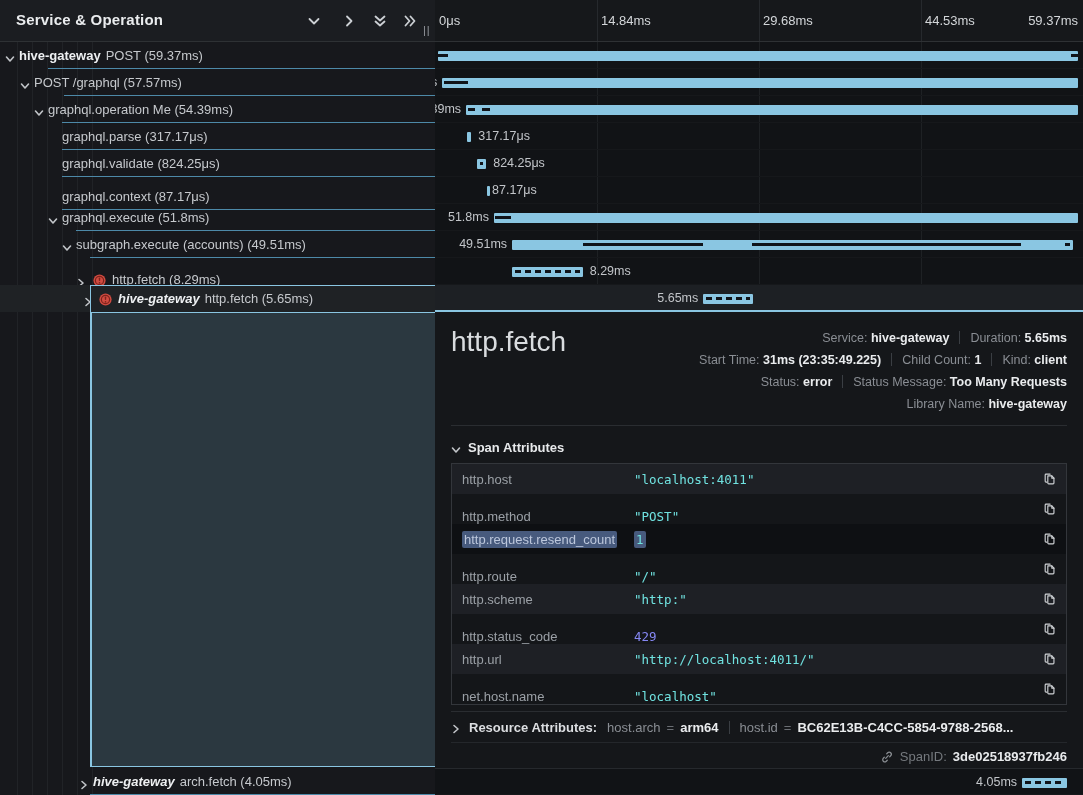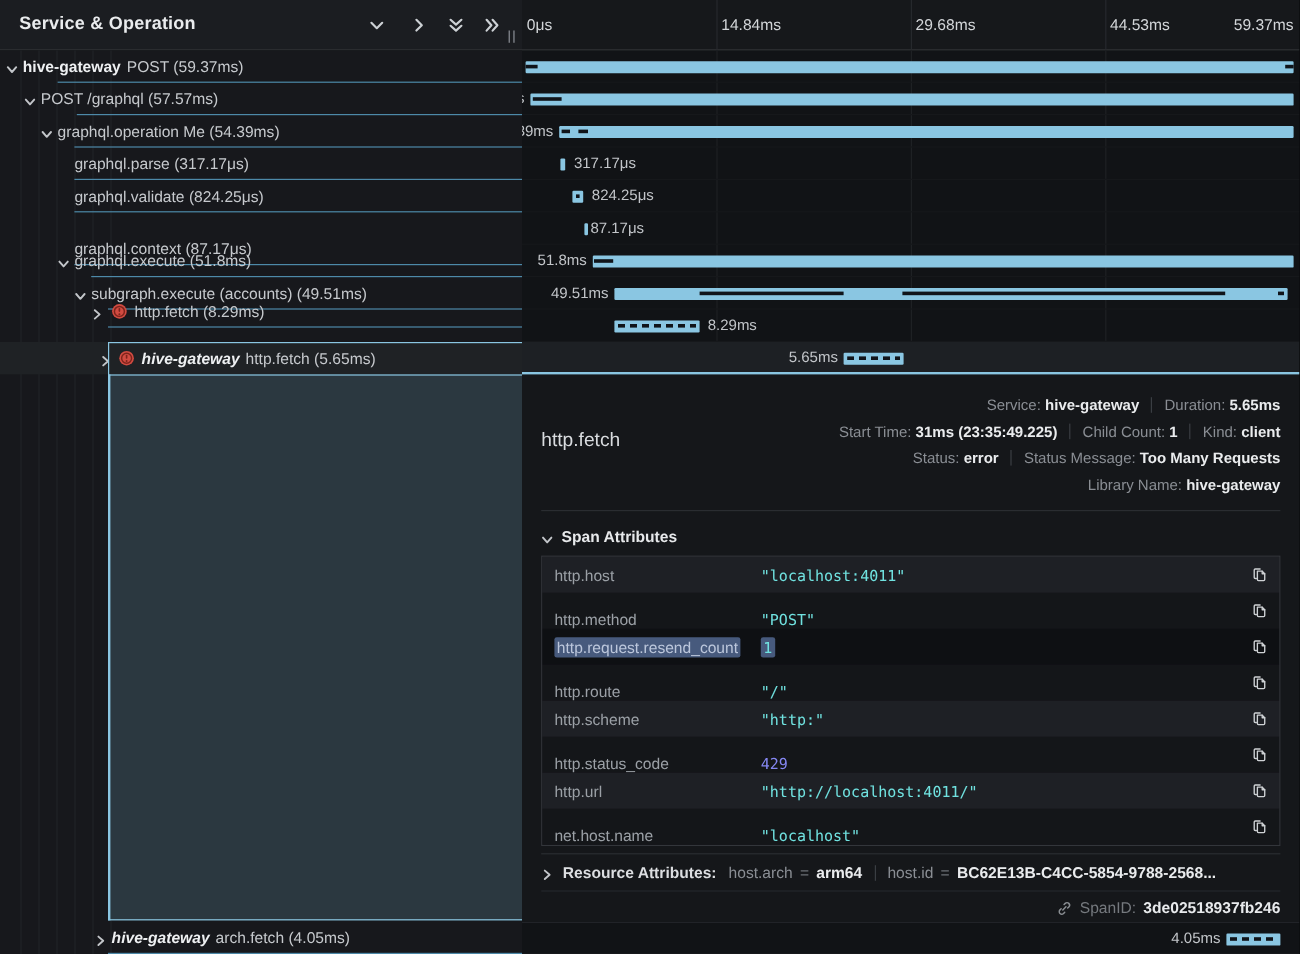--- a/index.html
+++ b/index.html
@@ -42,21 +42,21 @@
   .trow-right.bottom{border-top:1px solid #26292d;background:#111316;}
   .bar{position:absolute;top:9px;height:10px;background:#8ac6e2;border-radius:1px;cursor:pointer;}
   .mark{position:absolute;top:3px;height:3px;background:#10141a;}
   .dash{position:absolute;left:3px;right:3px;top:3px;height:3px;
         background:repeating-linear-gradient(90deg,#10141a 0 6px,transparent 6px 10px);}
   .blabel{position:absolute;top:6px;font-size:12.5px;color:#c2c5c9;white-space:nowrap;}
 
   
   .detail{position:absolute;left:435px;top:310px;width:648px;height:458px;background:#15171a;
           border-top:2px solid #8ac6e2;box-sizing:border-box;z-index:4;}
-  .d-title{position:absolute;left:16px;top:14px;font-size:16px;color:#d9dcdf;margin-top:33px;}
+  .d-title{position:absolute;left:16px;top:14px;font-size:28px;color:#d9dcdf;}
   .d-meta{position:absolute;right:16px;top:15px;text-align:right;font-size:12.5px;line-height:22px;}
   .m-label{color:#8a8e94;}
   .m-val{color:#eaecee;font-weight:700;}
   .m-div{display:inline-block;width:1px;height:13px;background:#3a3e43;margin:0 10px;vertical-align:-2px;}
   .d-hr{position:absolute;left:16px;right:16px;height:1px;background:#2a2d31;}
   .sa-header{position:absolute;left:16px;top:128px;font-size:13px;font-weight:700;color:#e7e9eb;display:flex;align-items:center;gap:7px;cursor:pointer;}
   .sa-header .chev{position:static;}
   .attr-table{position:absolute;left:16px;top:151px;width:616px;border:1px solid #33363b;box-sizing:border-box;}
   .attr-row{height:30px;display:flex;align-items:center;position:relative;}
   .attr-row.light{background:#1e2025;}
@@ -189,21 +189,21 @@
       <div class="trow" style="top: 150px;">
         <div class="underline" style="left: 62px;"></div>
         <div class="ttxt" style="left: 62px;"><span>graphql.validate (824.25μs)</span></div>
       </div>
       <div class="trow-right" style="top: 150px;">
         <div class="bar" style="left: 42.12px; width: 9.072px; background: rgb(138, 198, 226);">
           <div class="mark" style="left: 2.592px; width: 3.24px;"></div>
         </div>
         <div class="blabel" style="left: 58.192px;">824.25μs</div>
       </div>
-      <div class="trow" style="top: 194px;">
+      <div class="trow" style="top: 183px;">
         <div class="underline" style="left: 62px;"></div>
         <div class="ttxt" style="left: 62px;"><span>graphql.context (87.17μs)</span></div>
       </div>
       <div class="trow-right" style="top: 177px;">
         <div class="bar" style="left: 51.84px; width: 2.916px; background: rgb(138, 198, 226);"></div>
         <div class="blabel" style="left: 57px;">87.17μs</div>
       </div>
       <div class="trow" style="top: 204px;">
         <div class="underline" style="left: 76px;"></div>
         <div class="chev" style="left: 48px;"><svg viewBox="0 0 10 10" fill="none" stroke="currentColor" stroke-width="1.6" stroke-linecap="round" stroke-linejoin="round">
@@ -225,21 +225,21 @@
         <div class="ttxt" style="left: 76px;"><span>subgraph.execute (accounts) (49.51ms)</span></div>
       </div>
       <div class="trow-right" style="top: 231px;">
         <div class="bar" style="left: 77.112px; width: 561.168px; background: rgb(138, 198, 226);">
           <div class="mark" style="left: 70.632px; width: 119.88px;"></div>
           <div class="mark" style="left: 239.76px; width: 268.92px;"></div>
           <div class="mark" style="left: 552.744px; width: 5.184px;"></div>
         </div>
         <div class="blabel" style="right: 575.888px;">49.51ms</div>
       </div>
-      <div class="trow" style="top: 246px;">
+      <div class="trow" style="top: 266px;">
         <div class="underline" style="left: 90px;"></div>
         <div class="chev" style="left: 76px;"><svg viewBox="0 0 10 10" fill="none" stroke="currentColor" stroke-width="1.6" stroke-linecap="round" stroke-linejoin="round">
             <path d="M3 1.5L7 5L3 8.5"></path>
           </svg></div>
         <div class="erricon" style="left: 93px;"><svg viewBox="0 0 16 16">
             <circle cx="8" cy="8" r="7.5" fill="#d14b41"></circle>
             <circle cx="8" cy="8" r="5.1" fill="none" stroke="#7e241c" stroke-width="1.5"></circle>
             <rect x="7.15" y="4.4" width="1.7" height="4.1" rx="0.8" fill="#7e241c"></rect>
             <circle cx="8" cy="10.9" r="1" fill="#7e241c"></circle>
           </svg></div>

